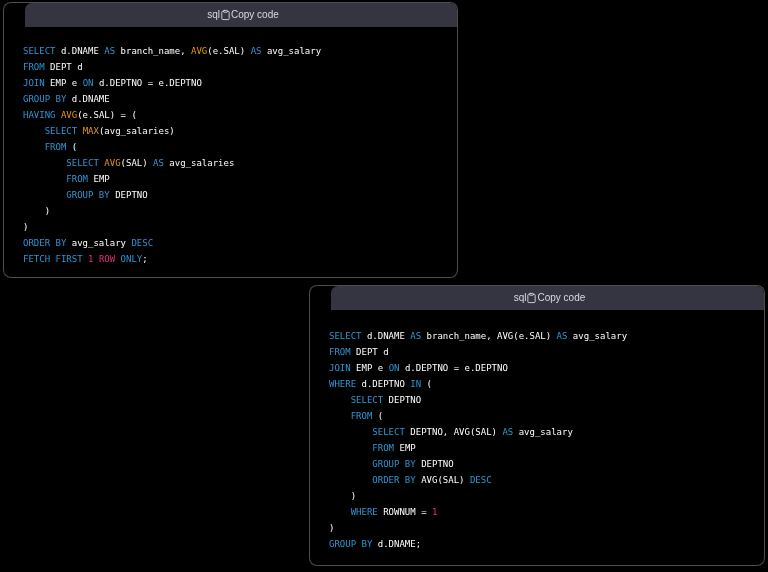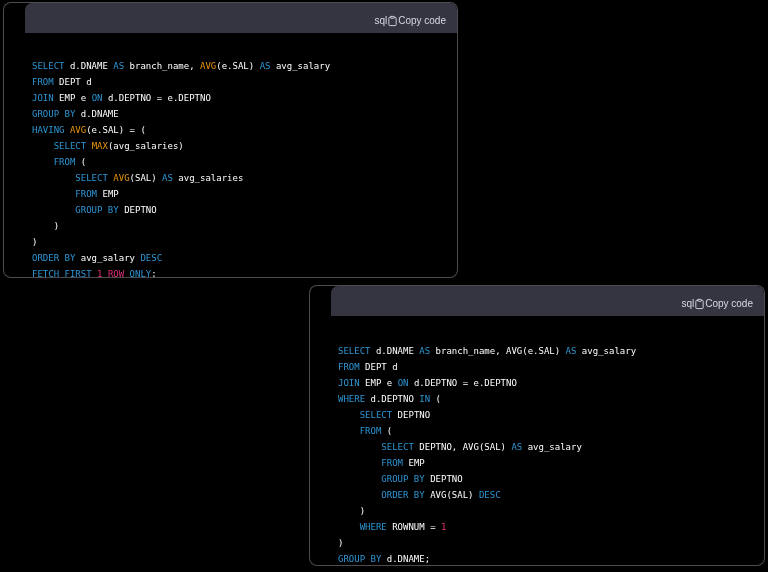--- a/index.html
+++ b/index.html
@@ -23,22 +23,22 @@
     border-radius: 8px;
     overflow: hidden;
   }
   .code-block.block-0 { left: 3px;   top: 2px;   width: 455px; height: 276px; }
   .code-block.block-1 { left: 309px; top: 285px; width: 456px; height: 281px; }
   .code-header {
     height: 24px;
     background: var(--header-bg, #343541);
     display: flex;
     align-items: center;
-    justify-content: flex-end;
-    padding: 6px 11px 0 15px;
+    justify-content: center;
+    padding: 0 11px 0 15px;
     border-top-left-radius: 7px;
     border-top-right-radius: 7px;
     margin-left: 21px;
   }
   .lang-label {
     color: var(--header-text, #d9d9e3);
     font-size: 10px;
     line-height: 1;
   }
   .copy-btn {
@@ -49,21 +49,21 @@
     padding: 0;
     margin: 0;
     color: var(--header-text, #d9d9e3);
     font-size: 10px;
     font-family: "Liberation Sans", sans-serif;
     cursor: pointer;
     line-height: 1;
   }
   .copy-btn svg { display: block; }
   .code-body {
-    margin: 12px;
+    margin: 3px;
     padding: 13px 16px 13px 16px;
     font-family: "DejaVu Sans Mono", "Liberation Mono", monospace;
     font-size: 9px;
     line-height: 16px;
     white-space: pre;
     color: var(--plain, #ffffff);
     overflow: hidden;
   }
   .block-1 .code-body { padding-top: 15px; }
   .tok-keyword { color: var(--kw,  #2e95d3); }

